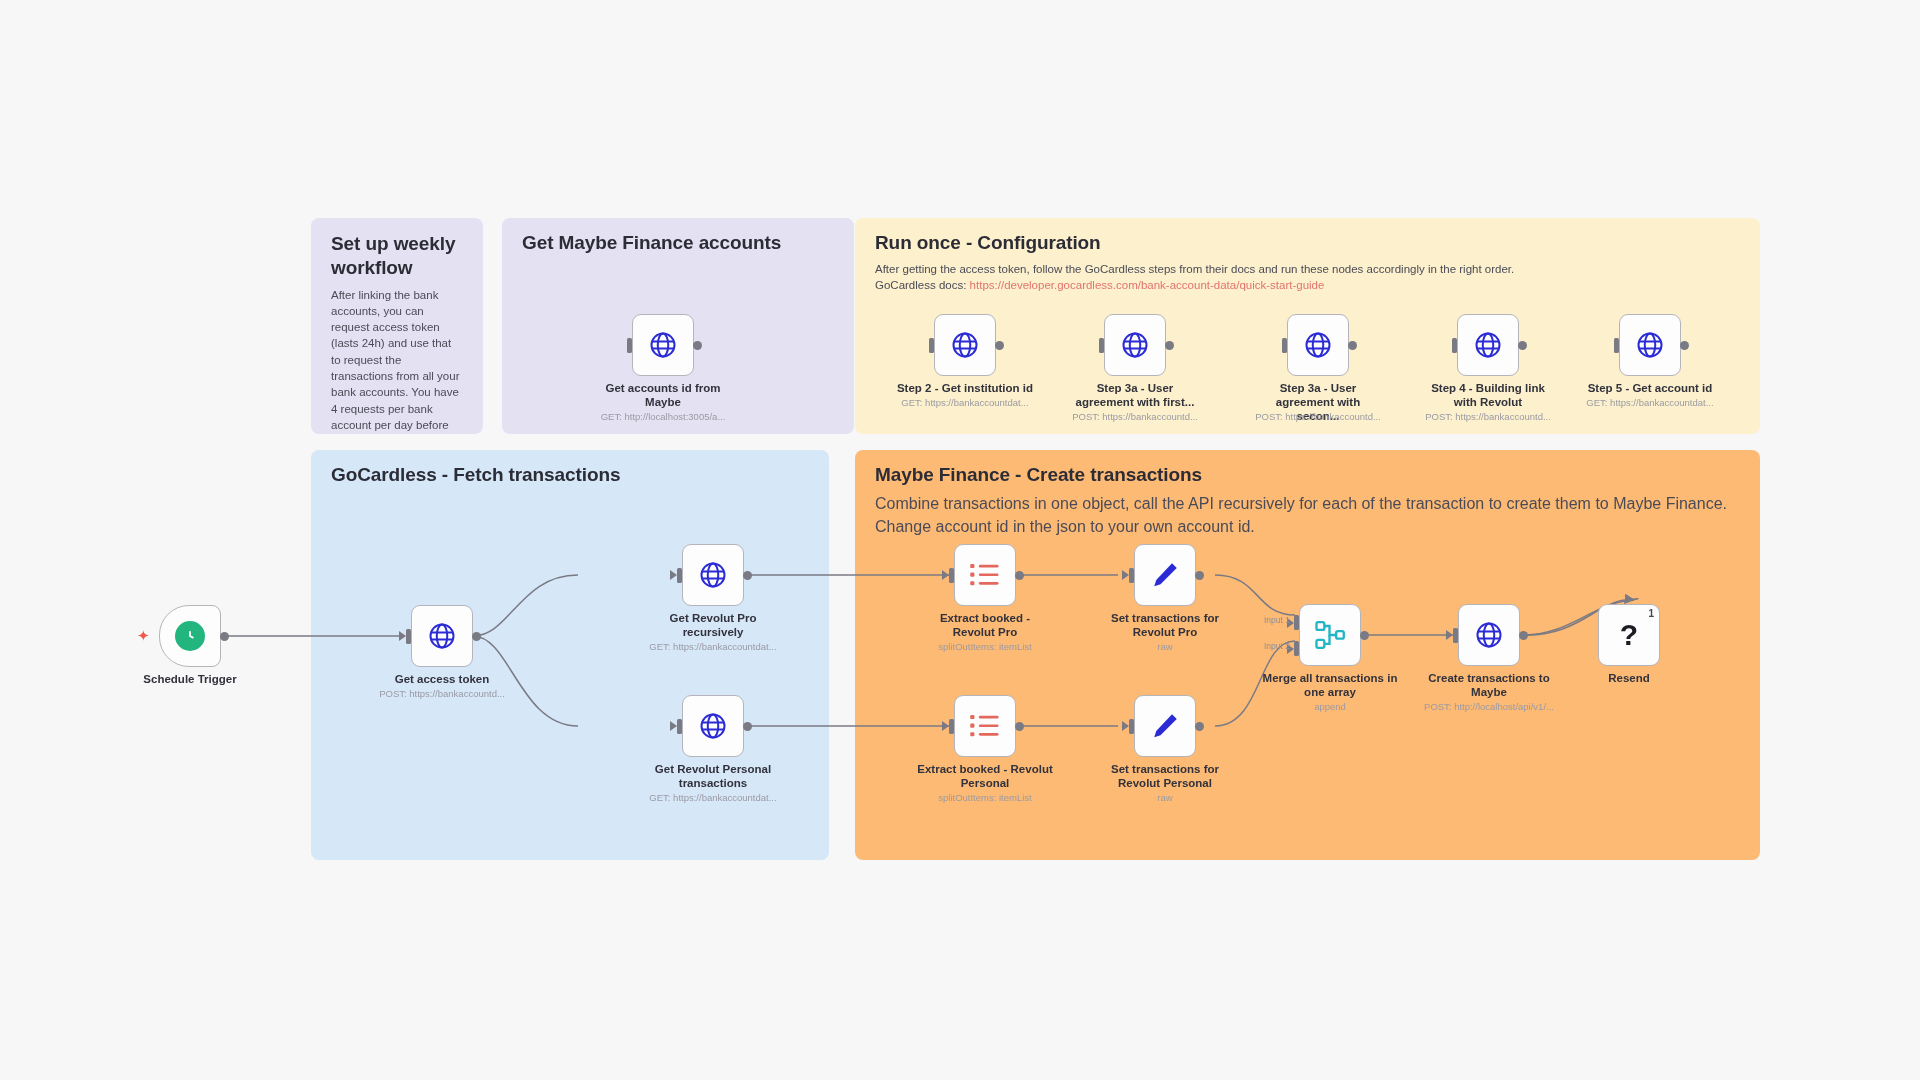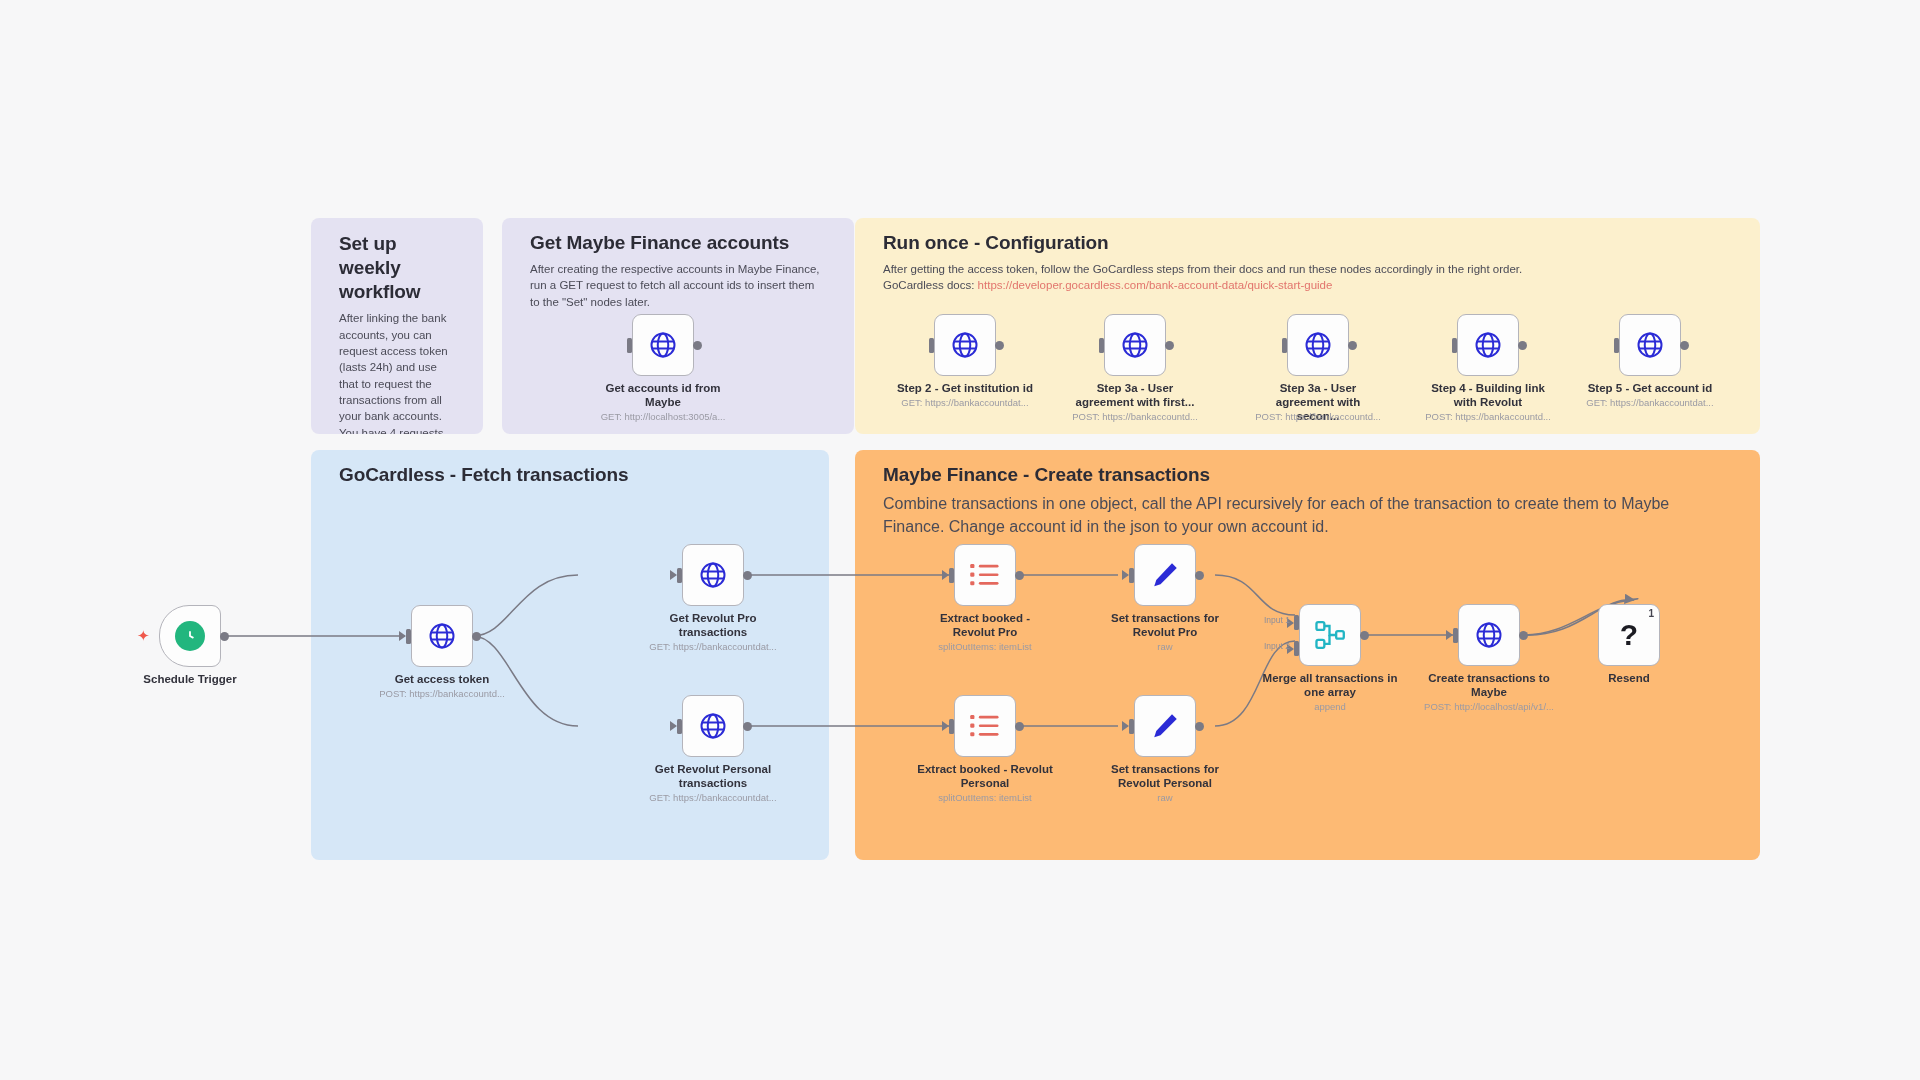--- a/index.html
+++ b/index.html
@@ -14,21 +14,21 @@
     position: relative;
     width: 1920px;
     height: 1080px;
     background: #f7f7f8;
   }
 
   
   .sticky {
     position: absolute;
     border-radius: 8px;
-    padding: 14px 28px;
+    padding: 14px 20px;
     overflow: hidden;
   }
   .sticky .st-title {
     font-weight: bold;
     color: #2c2c36;
     letter-spacing: -0.1px;
     margin-bottom: 7px;
   }
   .sticky .st-body {
     color: #4b4b57;
@@ -187,21 +187,20 @@
 
 <div id="canvas">
 
   <div class="sticky note-weekly" style="left:311px; top:218px; width:172px; height:216px;">
     <div class="st-title">Set up weekly workflow</div>
     <div class="st-body">After linking the bank accounts, you can request access token (lasts 24h) and use that to request the transactions from all your bank accounts. You have 4 requests per bank account per day before you hit your rate limit. Use them wisely.</div>
   </div>
 
   <div class="sticky note-maybe" style="left:502px; top:218px; width:352px; height:216px;">
     <div class="st-title">Get Maybe Finance accounts</div>
-    <div class="st-body">After creating the respective accounts in Maybe Finance, run a GET request to fetch all account ids to insert them to the "Set" nodes later.</div>
   </div>
 
   <div class="sticky note-runonce" style="left:855px; top:218px; width:905px; height:216px;">
     <div class="st-title">Run once - Configuration</div>
     <div class="st-body">
       <span>After getting the access token, follow the GoCardless steps from their docs and run these nodes accordingly in the right order.</span><br>
       <span>GoCardless docs: </span><span class="link">https://developer.gocardless.com/bank-account-data/quick-start-guide</span>
     </div>
   </div>
 
@@ -365,21 +364,21 @@
   <div class="node" style="left:713px; top:575px;">
     <div class="box">
       <svg width="30" height="30" viewBox="0 0 24 24" fill="none" stroke="#2b2bd6" stroke-width="1.6">
         <circle cx="12" cy="12" r="9.2"></circle>
         <ellipse cx="12" cy="12" rx="4.2" ry="9.2"></ellipse>
         <path d="M3 9.2 H21 M3 14.8 H21"></path>
       </svg>
     </div>
     <div class="port-in arrow"></div>
     <div class="port-out"></div>
-    <div class="label" style="left:-62px;width:124px;">Get Revolut Pro transactions</div>
+    <div class="label" style="left:-62px;width:124px;">Get Revolut Pro recursively</div>
     <div class="sublabel two-line">GET: https://bankaccountdat...</div>
   </div>
 
   <div class="node" style="left:713px; top:726px;">
     <div class="box">
       <svg width="30" height="30" viewBox="0 0 24 24" fill="none" stroke="#2b2bd6" stroke-width="1.6">
         <circle cx="12" cy="12" r="9.2"></circle>
         <ellipse cx="12" cy="12" rx="4.2" ry="9.2"></ellipse>
         <path d="M3 9.2 H21 M3 14.8 H21"></path>
       </svg>

